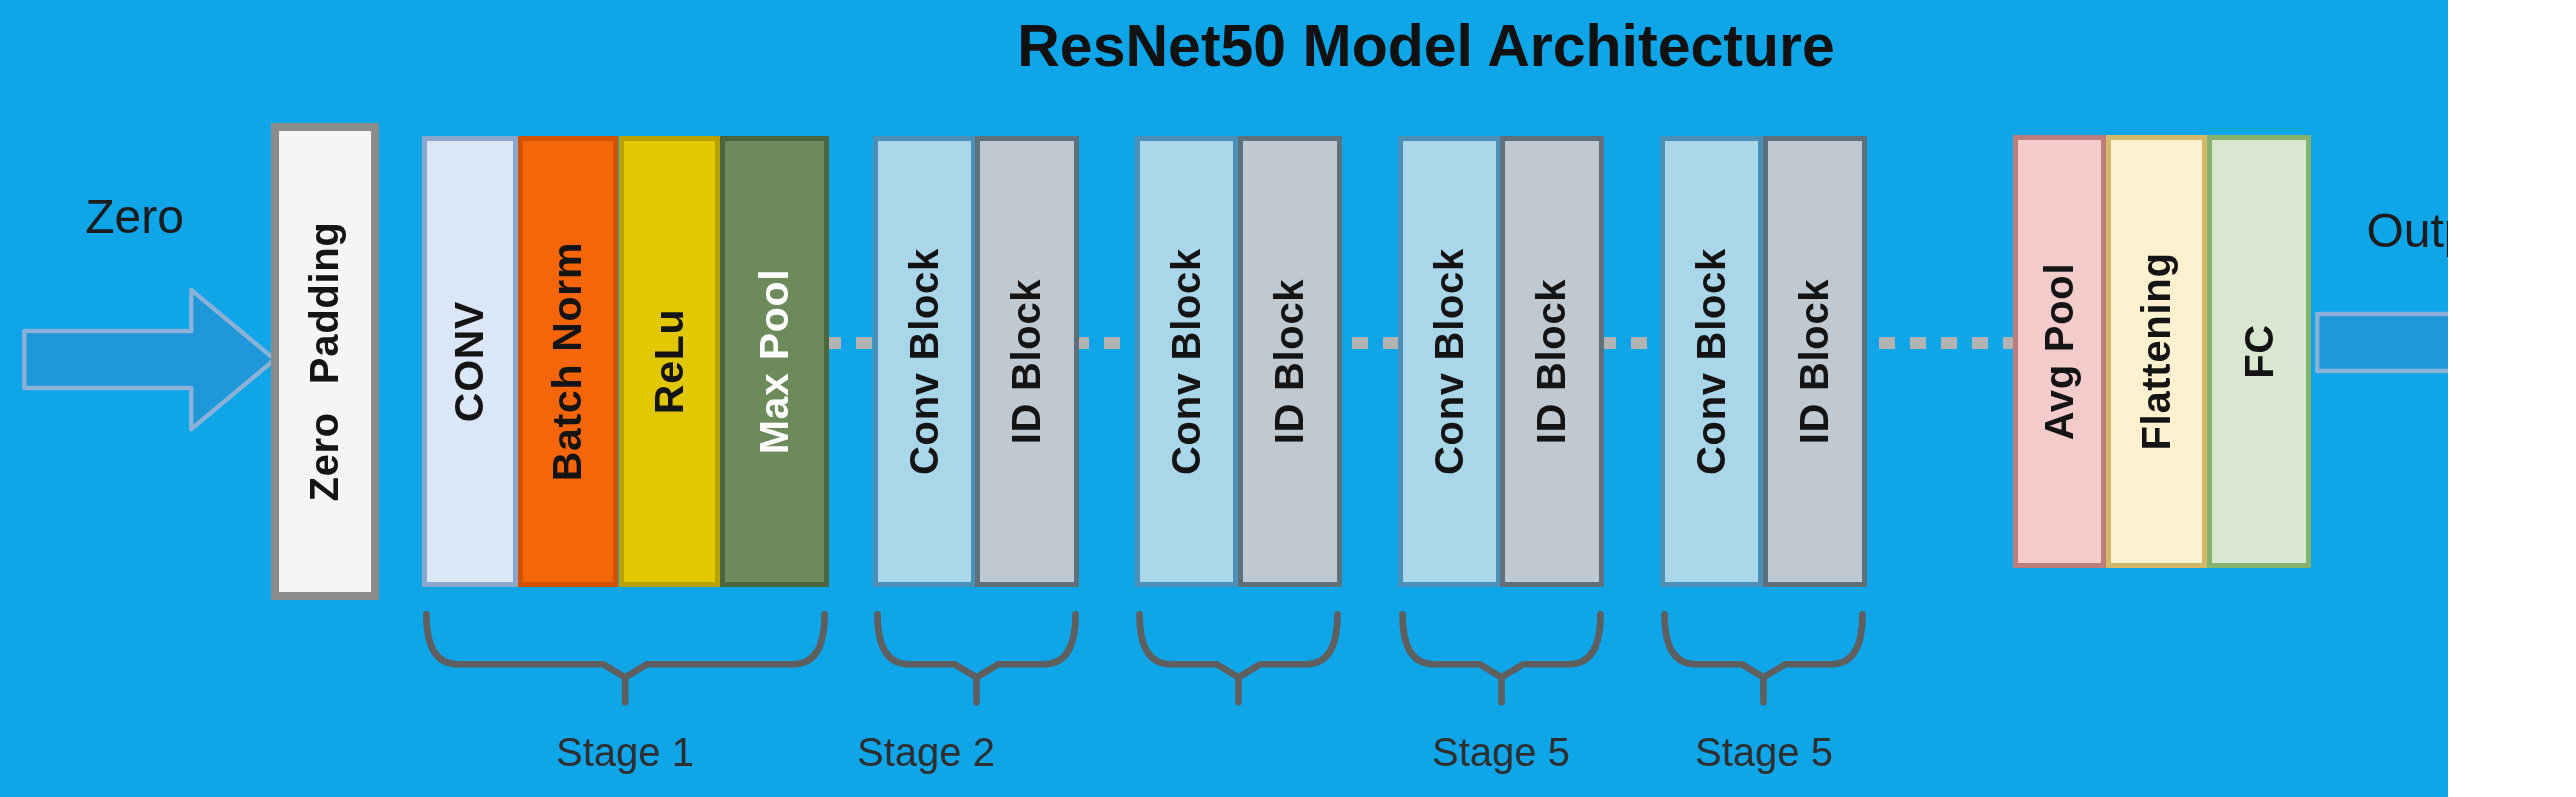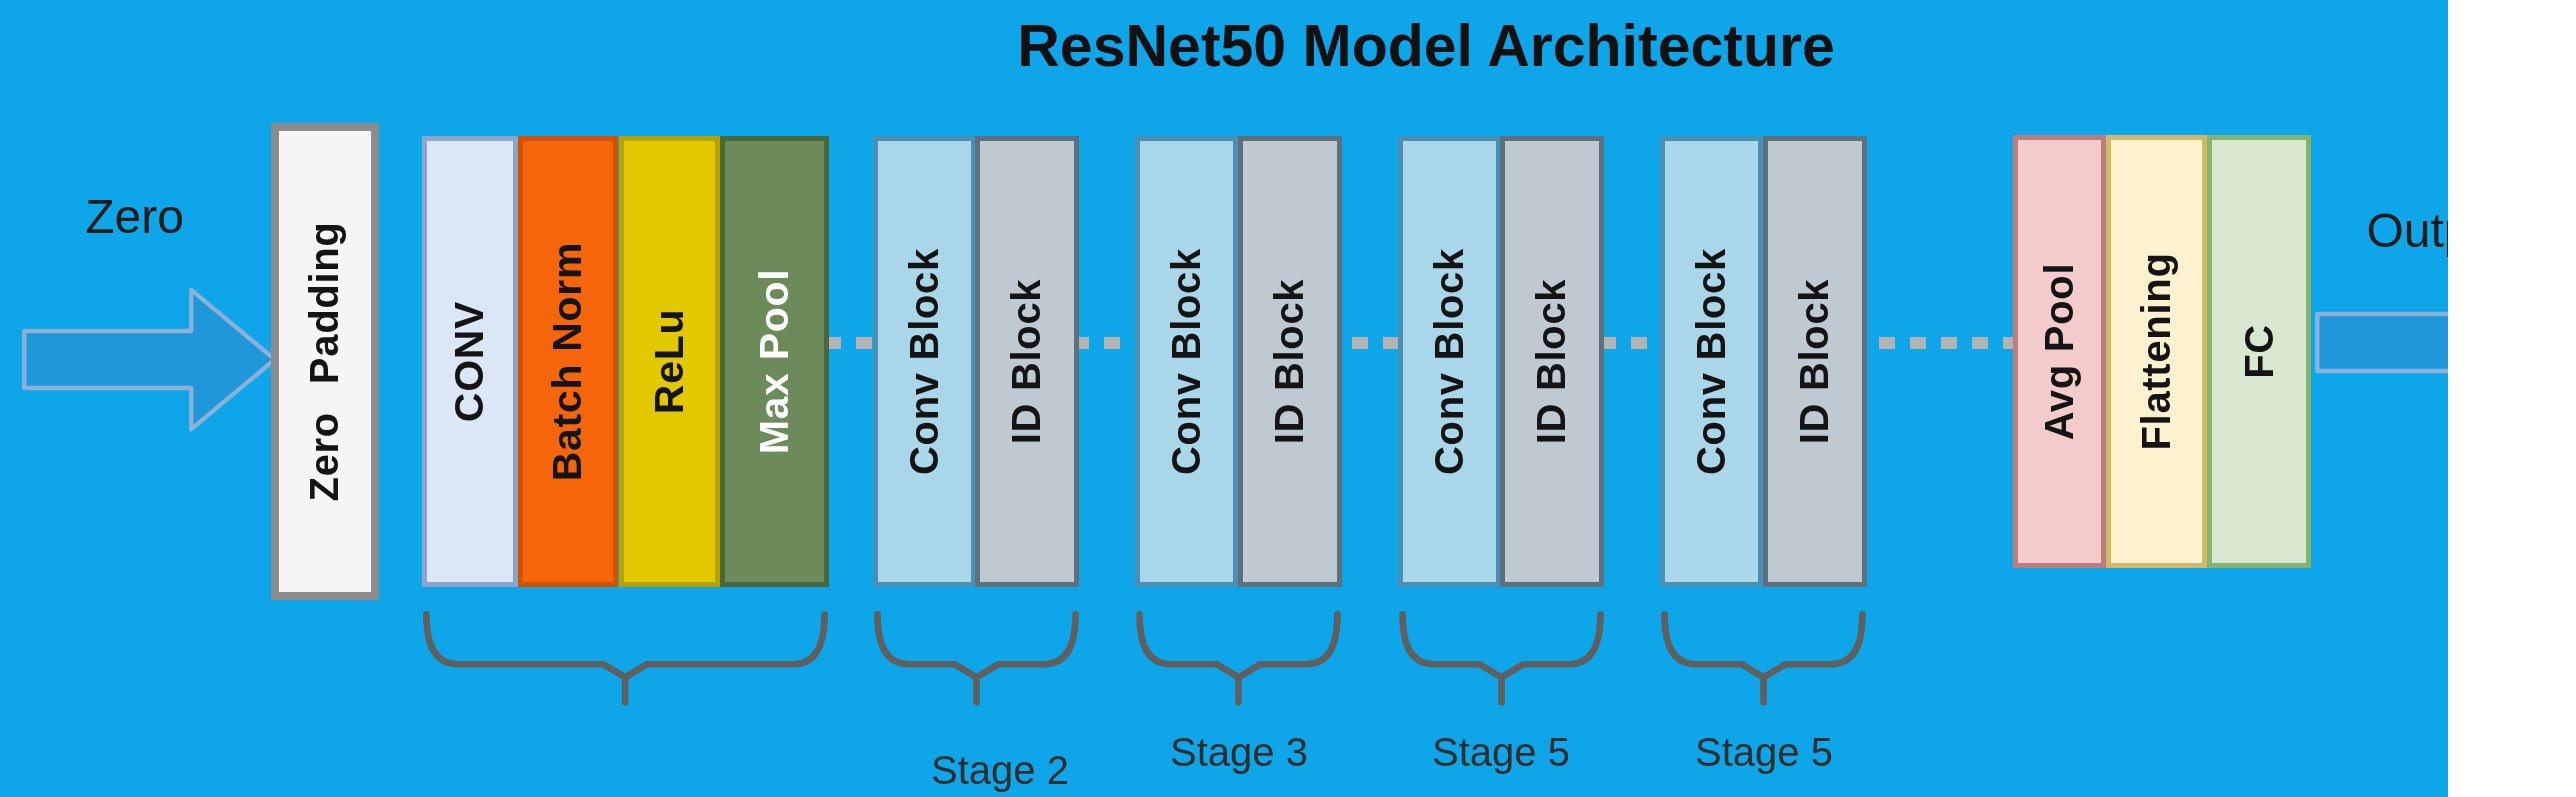--- a/index.html
+++ b/index.html
@@ -88,21 +88,21 @@
   .brace-s5 { left: 1660px; width: 207px; }
 
   .stage-label {
     position: absolute;
     top: 730px; width: 220px;
     text-align: center;
     font-size: 40px; font-weight: 400; color: #2e2e2e;
     white-space: nowrap;
   }
   .stage-label.s1 { left: 515px; }
-  .stage-label.s2 { left: 890px; margin-top: 18px; }
+  .stage-label.s2 { left: 816px; }
   .stage-label.s3 { left: 1129px; }
   .stage-label.s4 { left: 1391px; }
   .stage-label.s5 { left: 1654px; }
 </style>
 </head>
 <body>
 
 <div class="canvas">
 
   <div class="title">ResNet50 Model Architecture</div>
@@ -184,19 +184,19 @@
   <svg class="brace-svg brace-s3" viewBox="0 0 282 135">
     <path d="M 6,10 Q 6,78 48,78 L 111,78 L 141,96 L 171,78 L 234,78 Q 276,78 276,10 M 141,96 L 141,130" fill="none" stroke="#5f5f5f" stroke-width="9" stroke-linecap="round" stroke-linejoin="round"></path>
   </svg>
   <svg class="brace-svg brace-s4" viewBox="0 0 282 135">
     <path d="M 6,10 Q 6,78 48,78 L 111,78 L 141,96 L 171,78 L 234,78 Q 276,78 276,10 M 141,96 L 141,130" fill="none" stroke="#5f5f5f" stroke-width="9" stroke-linecap="round" stroke-linejoin="round"></path>
   </svg>
   <svg class="brace-svg brace-s5" viewBox="0 0 282 135">
     <path d="M 6,10 Q 6,78 48,78 L 111,78 L 141,96 L 171,78 L 234,78 Q 276,78 276,10 M 141,96 L 141,130" fill="none" stroke="#5f5f5f" stroke-width="9" stroke-linecap="round" stroke-linejoin="round"></path>
   </svg>
 
+  <div class="stage-label s1">Stage 1</div>
   <div class="stage-label s2">Stage 2</div>
-  <div class="stage-label s3">Stage 3</div>
   <div class="stage-label s4">Stage 5</div>
   <div class="stage-label s5">Stage 5</div>
 
 </div>
 
 
 </body></html>

